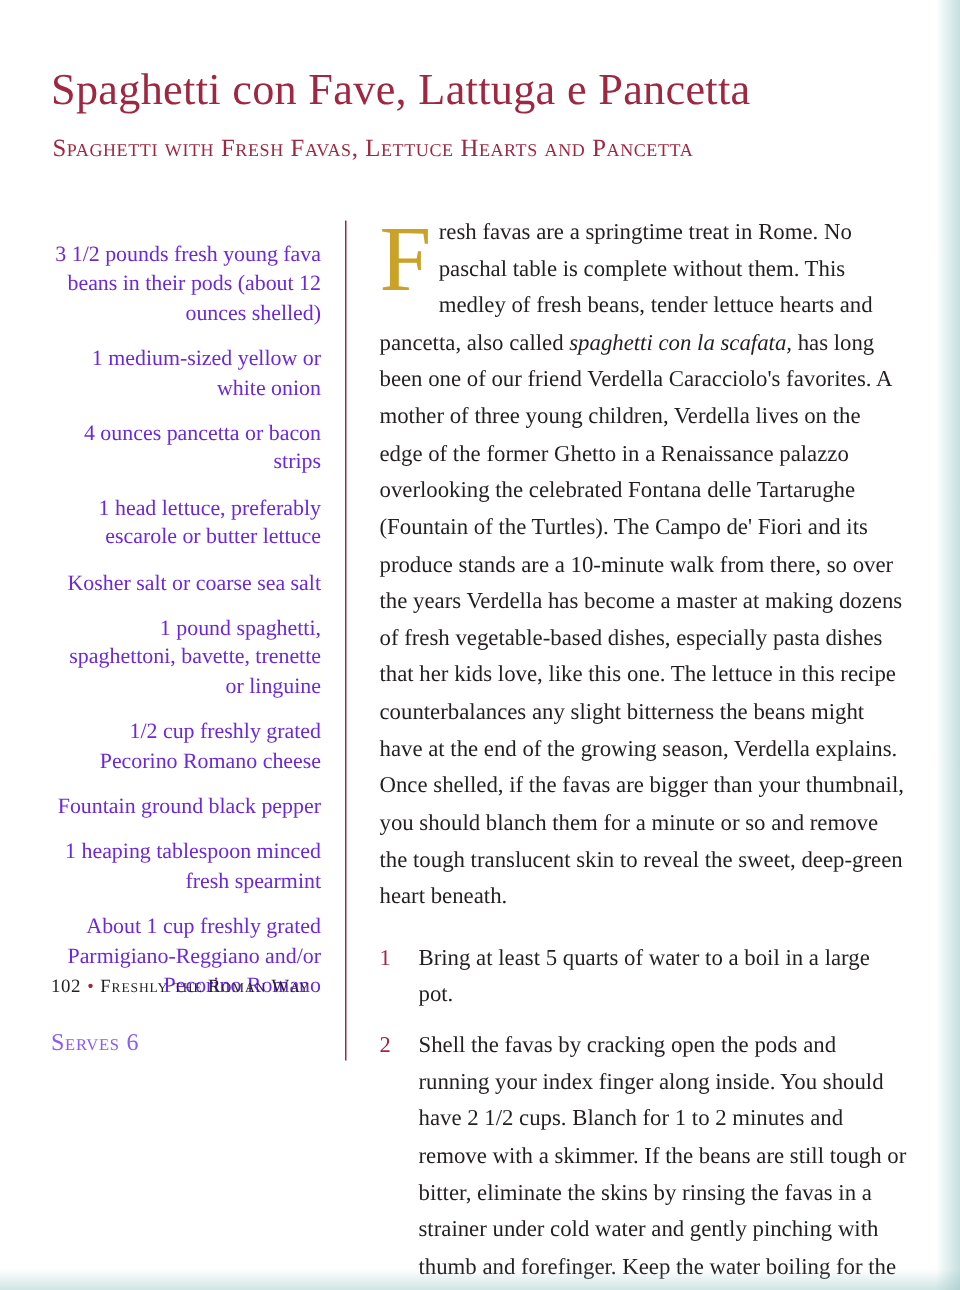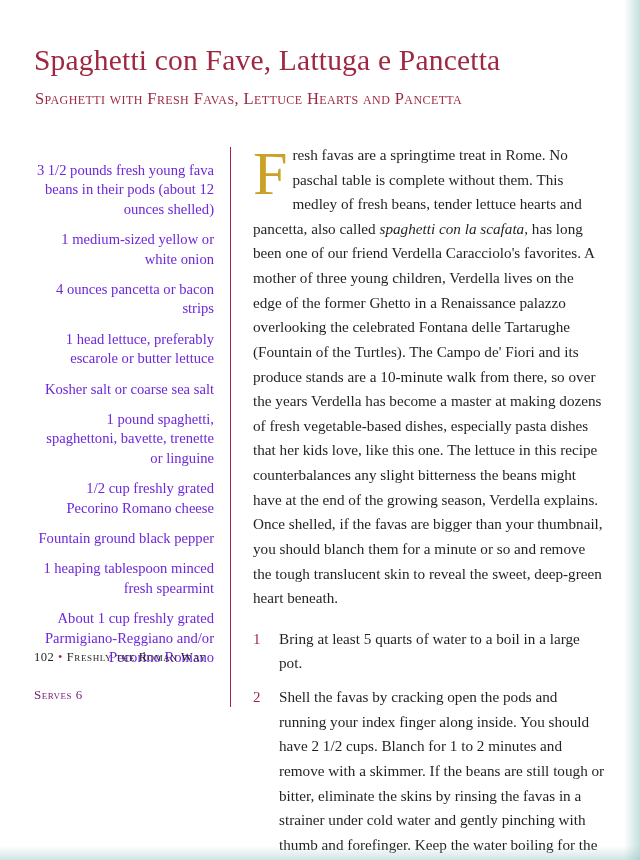--- a/index.html
+++ b/index.html
@@ -98,22 +98,22 @@
   }
 
   .ing-item {
     font-size: 14.6px;
     line-height: 1.33;
     color: #6d28d9;
     margin-bottom: 11px;
     text-align: right;
   }
   .serves {
-    font-size: 13px;
-    color: #701a75;
+    font-size: 16px;
+    color: #8b5cf6;
     font-variant: small-caps;
     letter-spacing: 0.5px;
     margin-top: 20px;
   }
 
   
   .headnote {
     font-size: 15.2px;
     line-height: 1.62;
     text-align: left;

